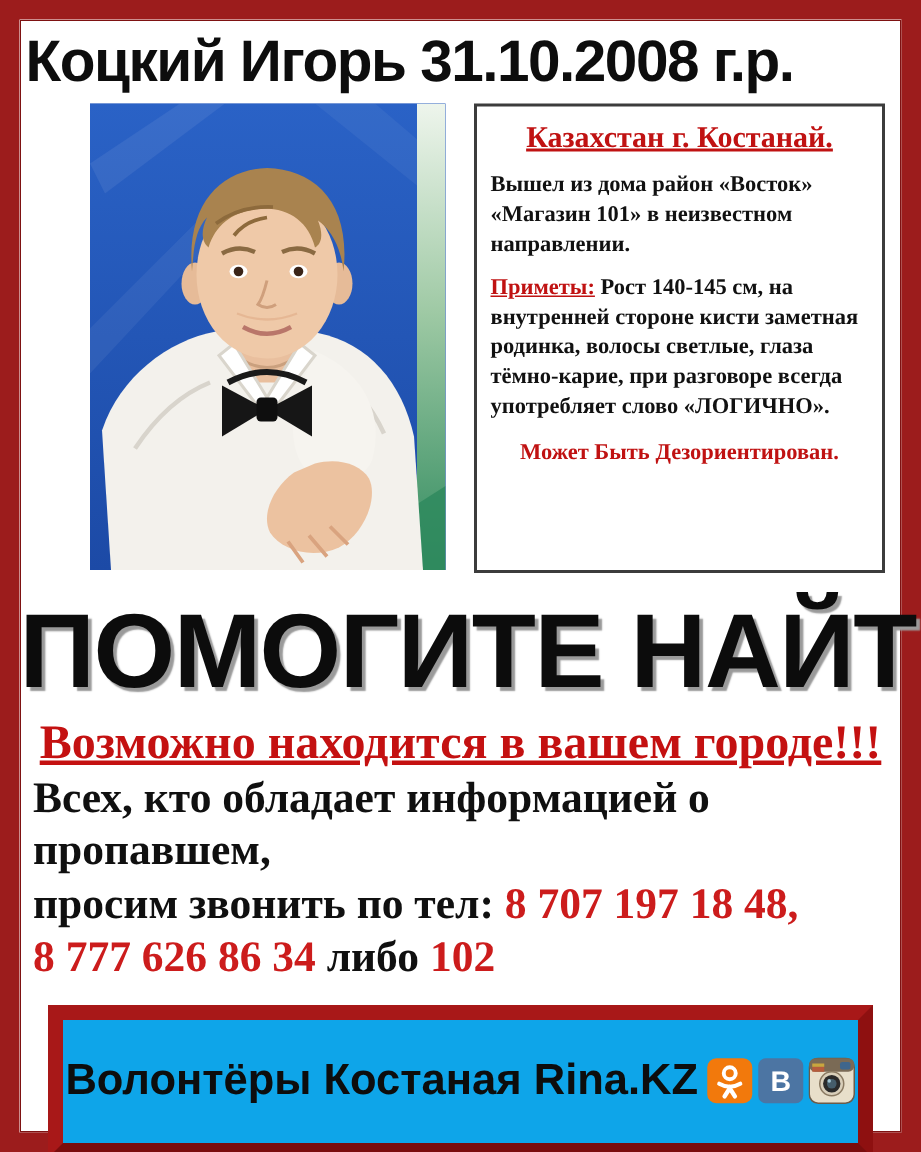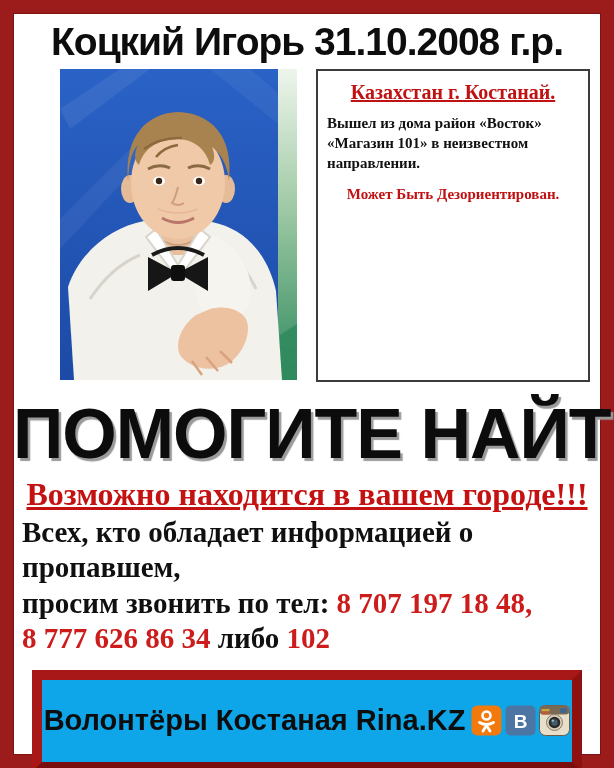--- a/index.html
+++ b/index.html
@@ -3,21 +3,21 @@
 <meta charset="utf-8">
 <style>
   html,body{margin:0;padding:0;background:#ffffff;}
   body{width:614px;height:768px;overflow:hidden;font-family:"Liberation Sans",sans-serif;}
   .poster{
     box-sizing:border-box;width:614px;height:768px;background:#ffffff;
     border:13px solid #9c1c1c;box-shadow:inset 0 0 0 1px #7e1212;
     position:relative;
   }
   .title{
-    text-align:center;font-family:"Liberation Sans",sans-serif;font-weight:bold;
+    text-align:left;font-family:"Liberation Sans",sans-serif;font-weight:bold;
     font-size:39px;letter-spacing:-1px;color:#0d0d0d;margin:7px 4px 5px 4px;white-space:nowrap;
   }
   .content-row{display:flex;margin:0 11px;gap:19px;height:313px;padding-left:36px;}
   .photo-wrap{width:237px;height:311px;flex:0 0 auto;background:#2155b8;}
   .photo-wrap svg{display:block;}
   .info-box{
     flex:1 1 auto;box-sizing:border-box;border:2px solid #3c3c3c;background:#fff;
     padding:6px 9px 4px 9px;height:313px;overflow:hidden;
     font-family:"Liberation Serif",serif;font-weight:bold;font-size:15px;line-height:1.32;color:#111;
   }
@@ -123,20 +123,24 @@
         <path d="M118,118 Q115,130 112,134 Q118,138 124,134" stroke="#cf9f7c" stroke-width="2" fill="none"></path>
 
         <path d="M102,149 Q118,158 134,149" stroke="#b9766a" stroke-width="3" fill="none"></path>
         <path d="M98,140 Q118,148 138,140" stroke="#e0ab87" stroke-width="1.5" fill="none" opacity="0.6"></path>
       </svg>
     </div>
 
     <div class="info-box">
       <div class="info-header">Казахстан г. Костанай.</div>
       <p>Вышел из дома район «Восток» «Магазин 101» в неизвестном направлении.</p>
+      <p>
+        <span class="red-label">Приметы:</span>
+        <span>Рост 140-145 см, на внутренней стороне кисти заметная родинка, волосы светлые, глаза тёмно-карие, при разговоре всегда употребляет слово «ЛОГИЧНО».</span>
+      </p>
       <p class="info-warning">Может Быть Дезориентирован.</p>
     </div>
   </div>
 
   <div class="headline">ПОМОГИТЕ НАЙТИ</div>
 
   <div class="subheadline">Возможно находится в вашем городе!!!</div>
 
   <div class="contact">
     <span class="line">Всех, кто обладает информацией о пропавшем,</span>

